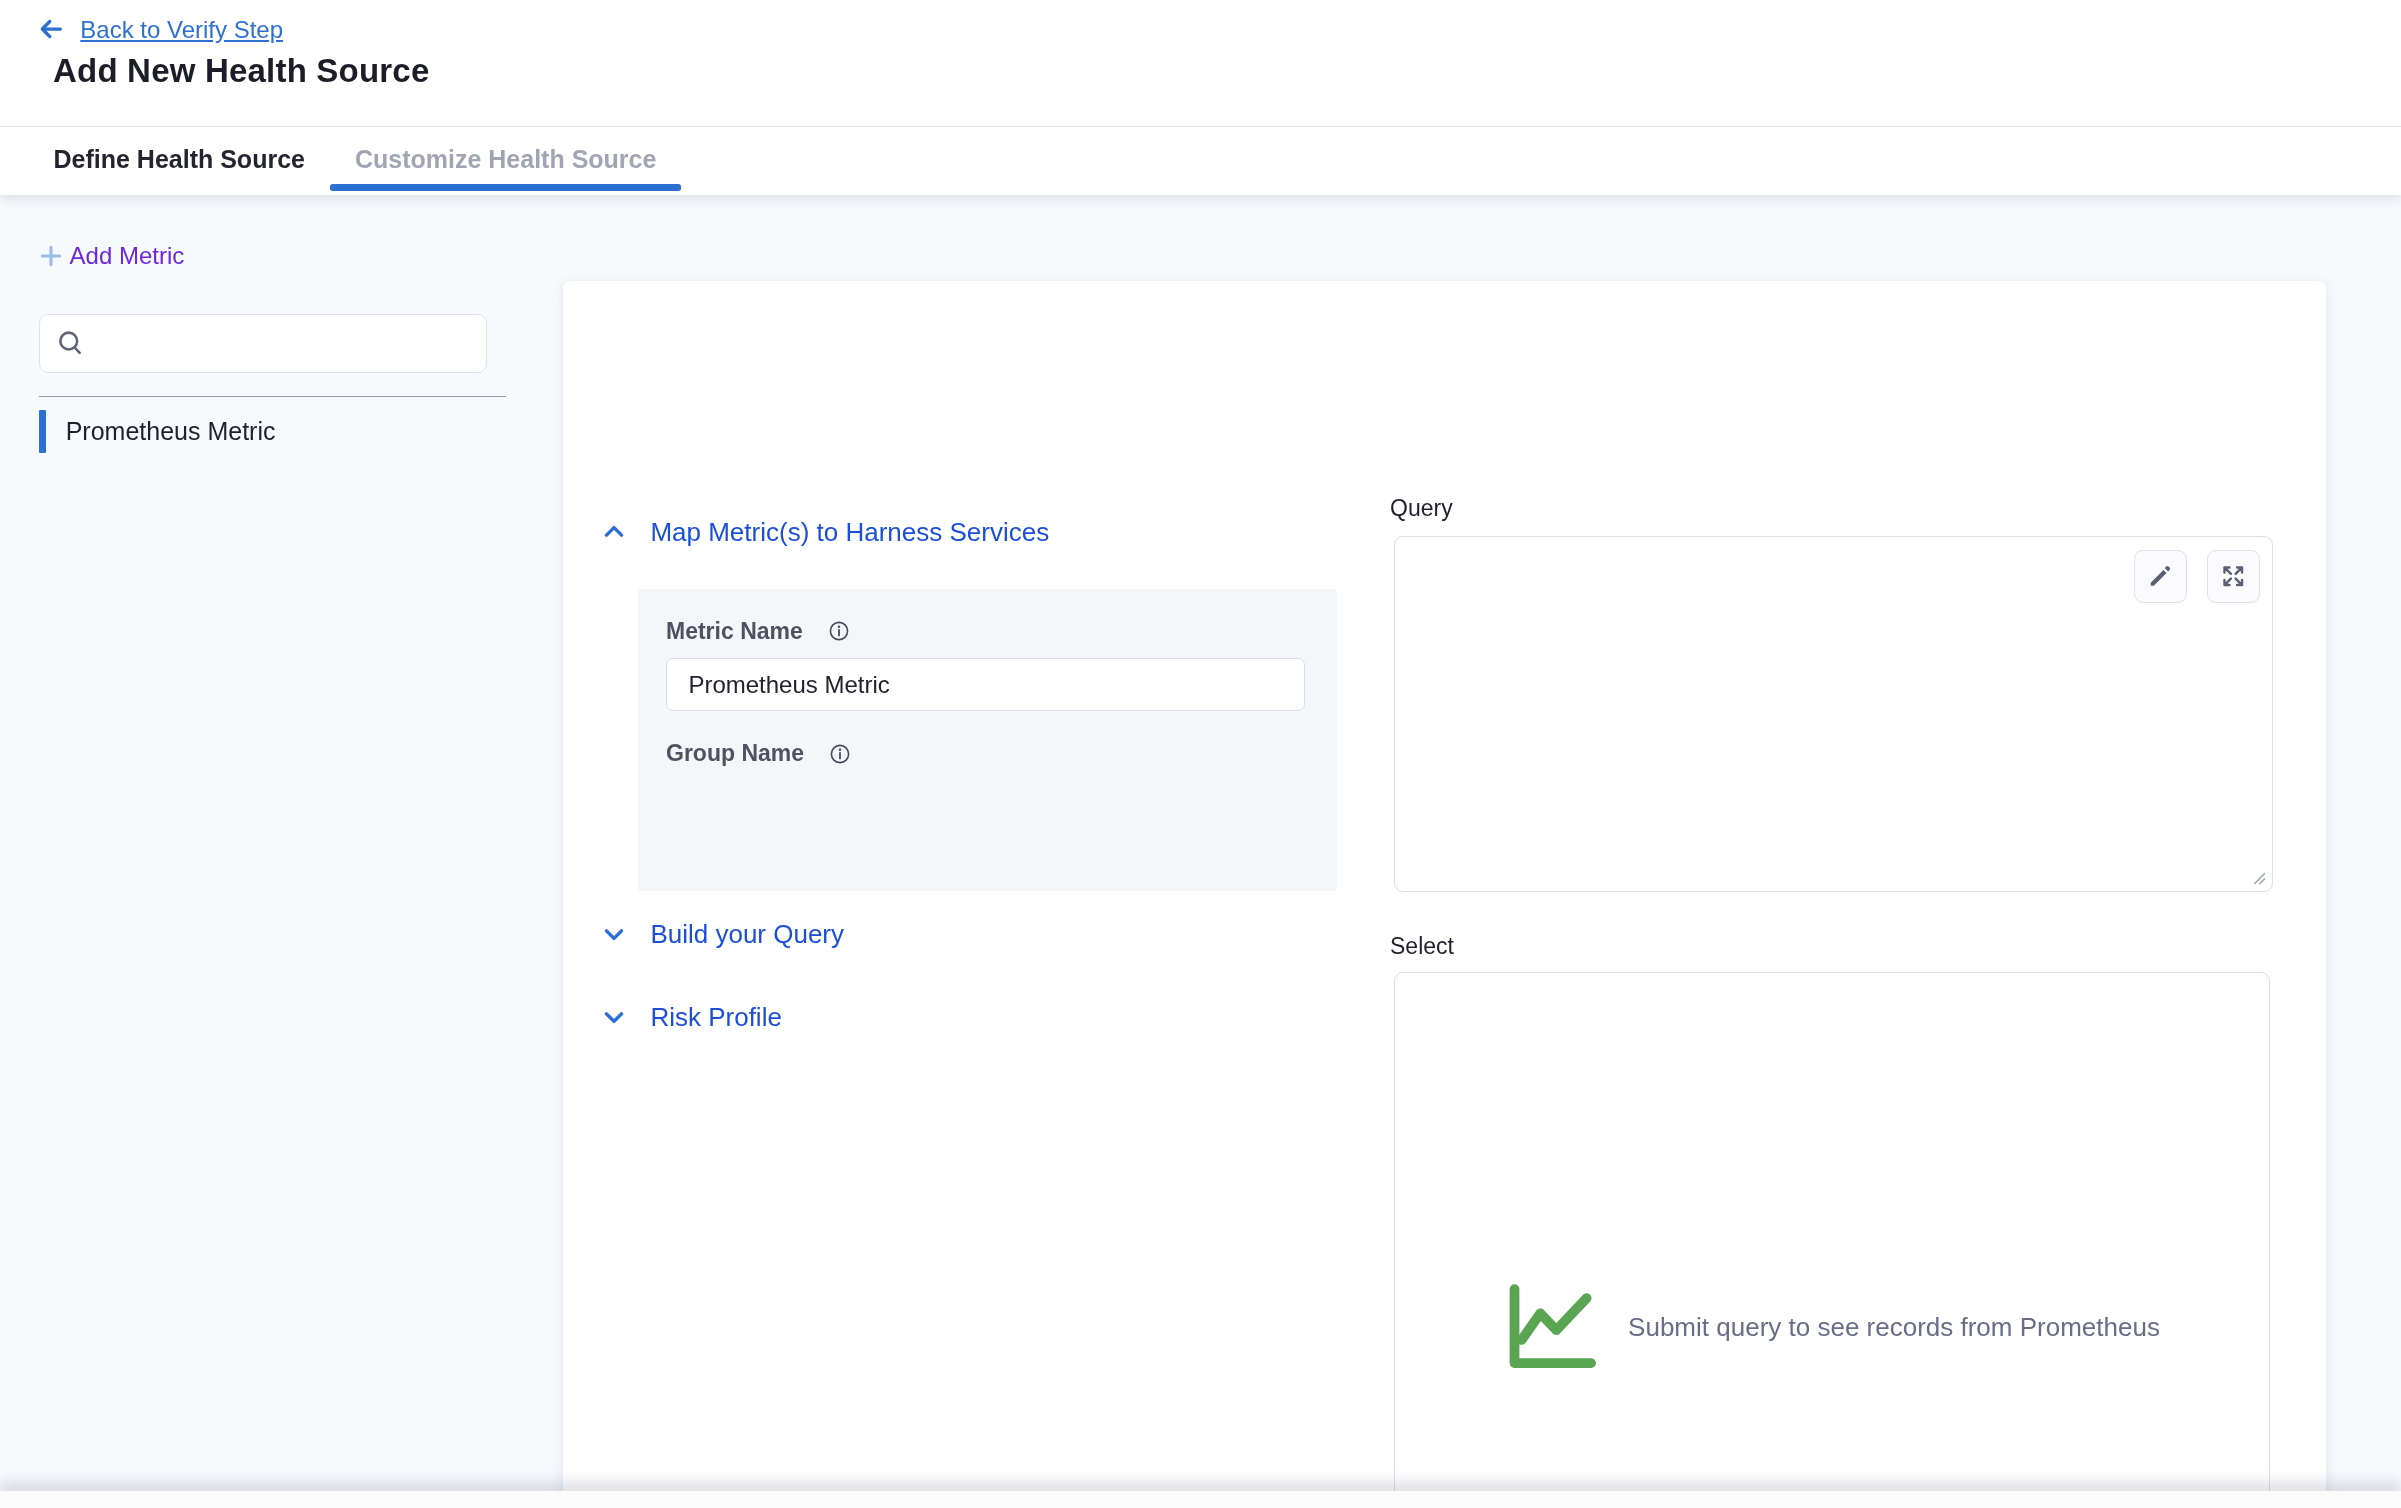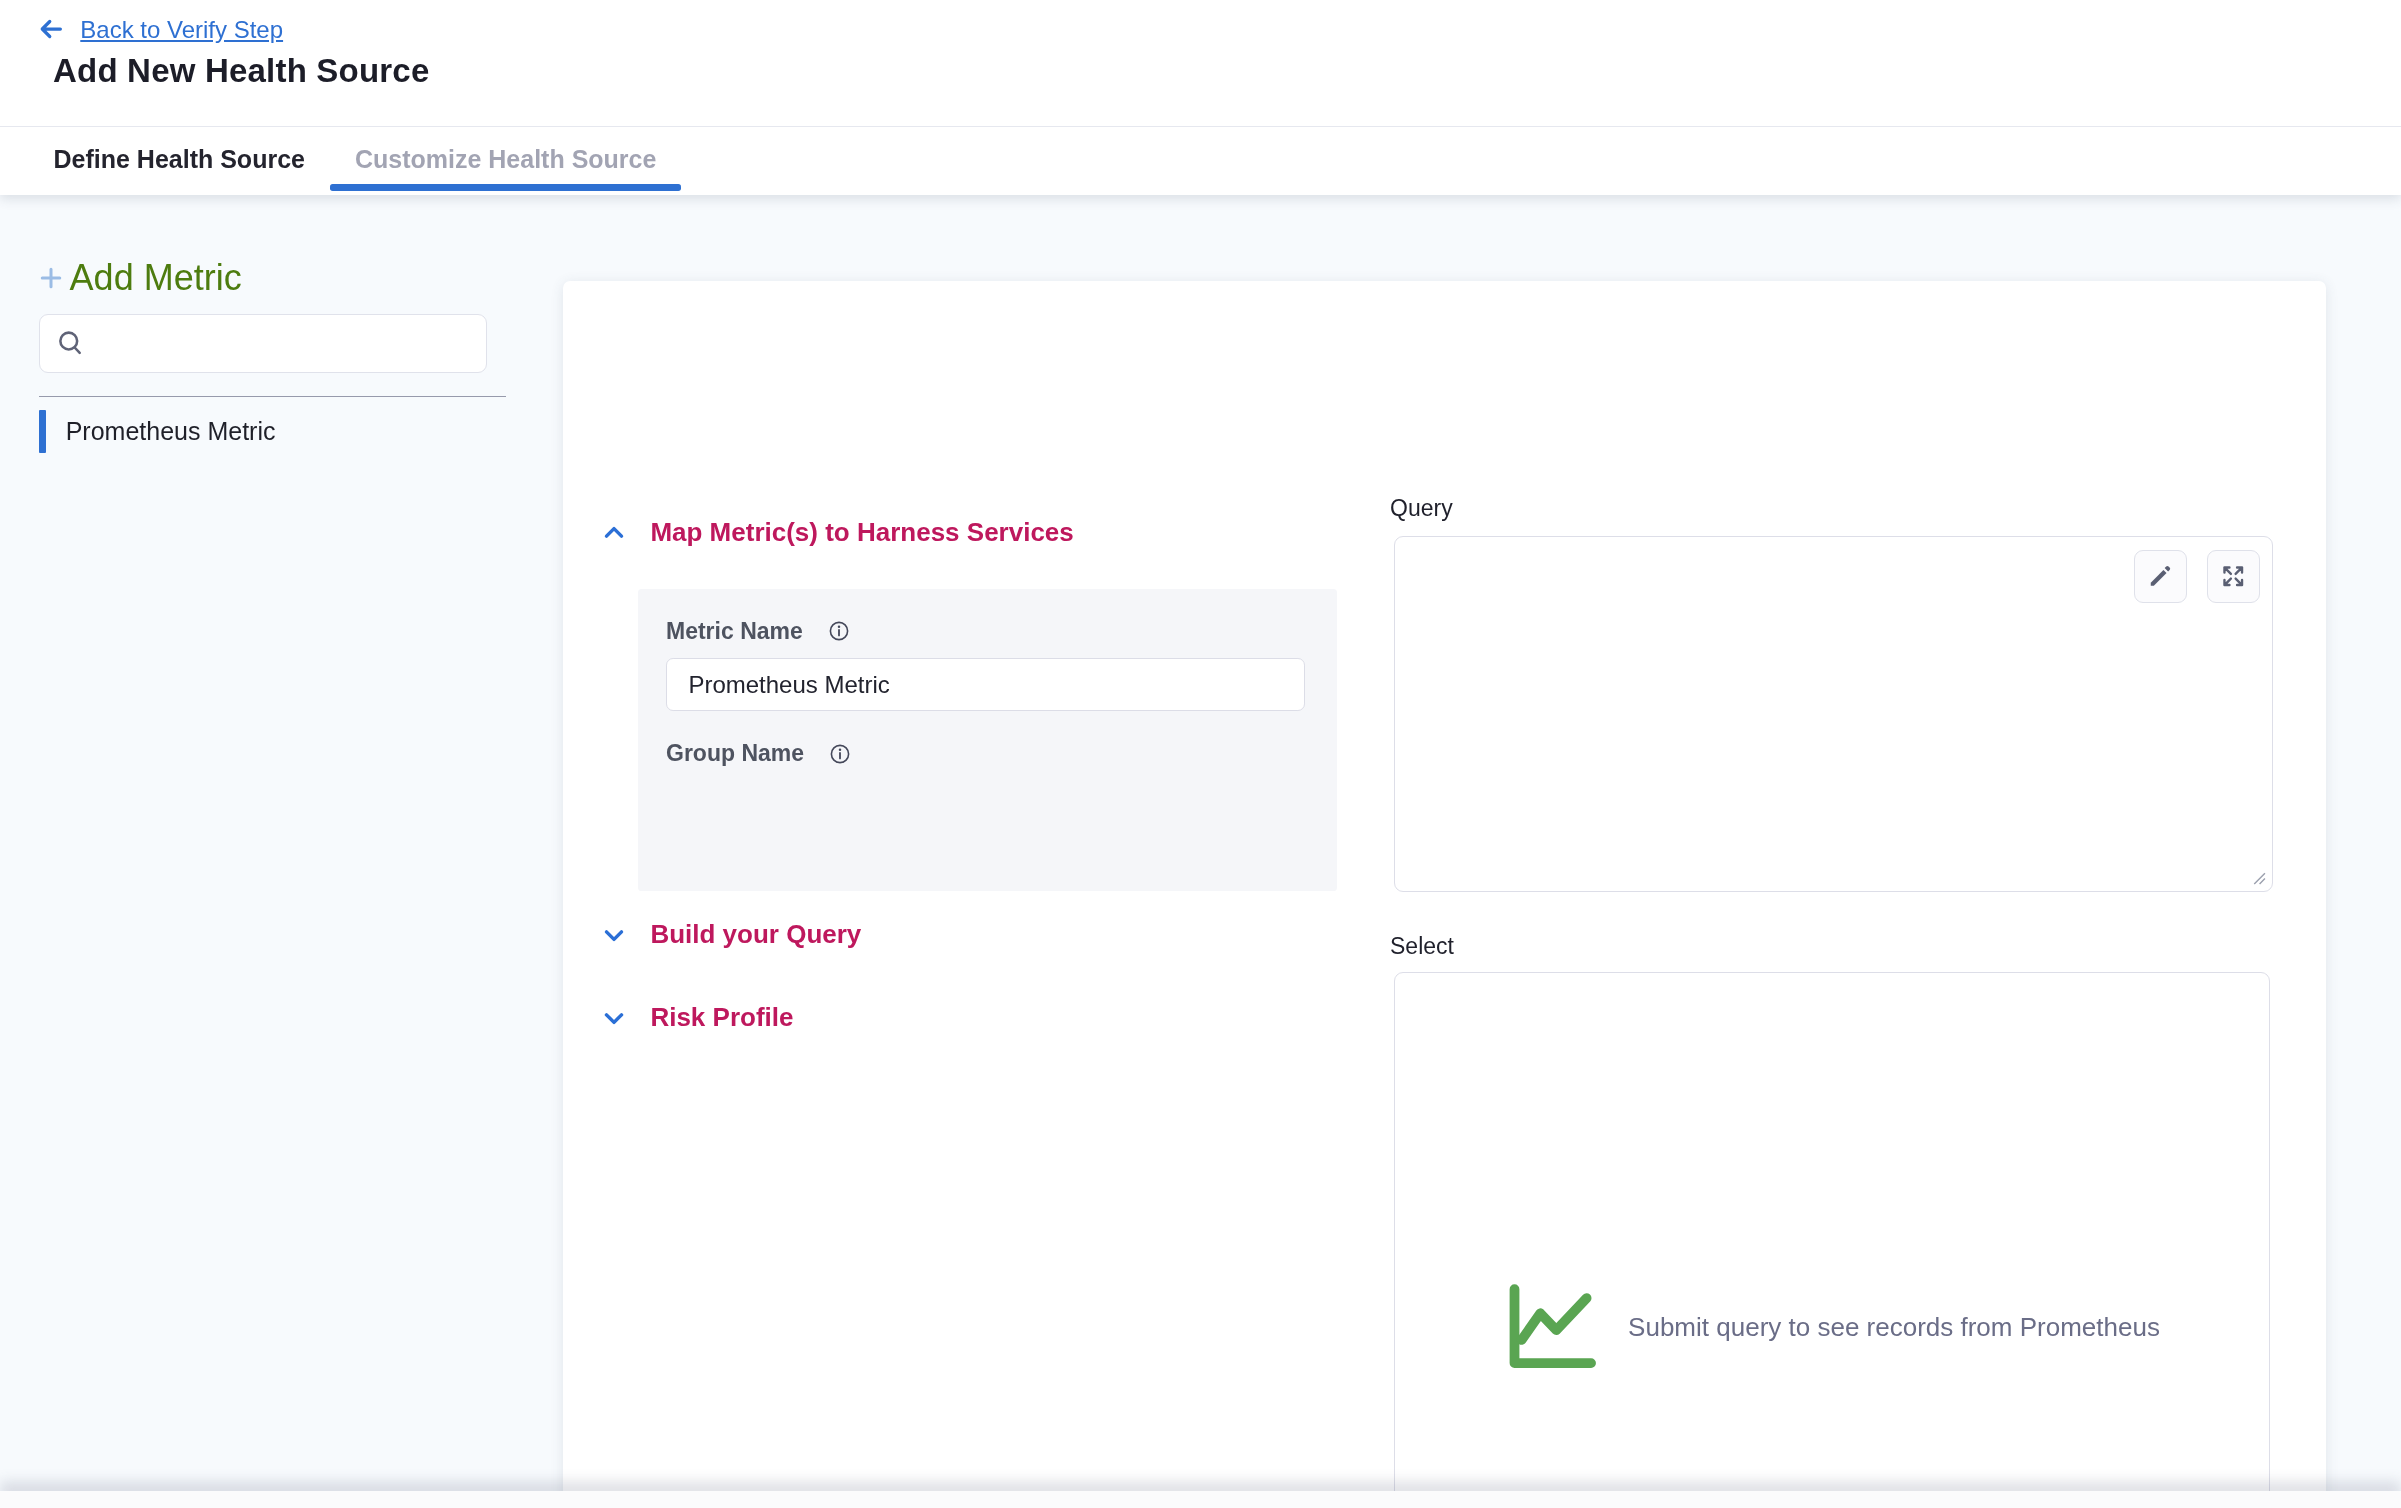--- a/index.html
+++ b/index.html
@@ -18,40 +18,40 @@
   .tabstrip { position:absolute; left:0; right:0; top:126px; height:65px; border-top:0.9px solid #e6e8ef;
               display:flex; align-items:stretch; padding-left:28.5px; background:#fff; }
   .tab { display:flex; align-items:center; padding:0 25px; font-size:25px; font-weight:700;
          color:#24242e; position:relative; cursor:pointer; white-space:nowrap; }
   .tab.active { color:#a2a4b3; }
   .tab.active::after { content:""; position:absolute; left:0; right:0; bottom:0; height:7.1px;
                        background:#2e70d2; border-radius:2.7px; }
 
   
   .sidebar { position:absolute; left:0; top:195px; width:563px; bottom:0; }
-  .add-metric { position:absolute; left:36px; top:62px; display:flex; align-items:center; gap:3.6px;
-                font-size:36px; color:#4d7c0f; cursor:pointer; }
+  .add-metric { position:absolute; left:36px; top:46px; display:flex; align-items:center; gap:3.6px;
+                font-size:24px; color:#6d28d9; cursor:pointer; }
   .search-box { position:absolute; left:39px; top:119px; width:448px; height:59px; background:#ffffff;
                 border:1.8px solid #e0e2eb; border-radius:9px; display:flex; align-items:center; padding:0 12.5px; }
   .search-box input { border:none; outline:none; flex:1; height:100%; font-size:23px;
                       font-family:"Liberation Sans",sans-serif; background:transparent; color:#22232e; }
   .sidebar-divider { position:absolute; left:39px; top:201px; width:467px; border-top:1.8px solid #979aac; }
   .metric-item { position:absolute; left:39px; top:214px; width:467px; height:45px; display:flex;
                  align-items:center; gap:19.6px; font-size:25px; color:#1f2029; cursor:pointer; }
   .metric-item .bar { width:7.1px; height:43px; background:#2e70d2; border-radius:0.9px; flex:0 0 auto; }
 
   
   .panel { position:absolute; left:563px; top:281px; width:1763px; height:1228px; background:#ffffff;
            border-radius:7.1px; box-shadow:0 2.7px 12.5px rgba(60,70,95,.12); overflow:hidden; }
   .panel-head { position:absolute; left:0; top:0; right:0; height:163px; border-bottom:1.8px solid #9a9dae; }
   .panel-title { position:absolute; left:39px; top:45px; font-size:32px; font-weight:700; color:#1c1d28; }
   .panel-sub { position:absolute; left:39px; top:100px; font-size:23px; color:#6a6d87; }
 
-  .section-hd { position:absolute; display:flex; align-items:center; gap:21.4px; font-size:26px;
-                font-weight:700; color:#be185d; cursor:pointer; }
+  .section-hd { position:absolute; display:flex; gap:21.4px; font-size:26px;
+                font-weight:400; color:#1d4ed8; cursor:pointer; }
   .sec-map   { left:36px; top:236px; }
   .sec-build { left:36px; top:638px; }
   .sec-risk  { left:36px; top:721px; }
 
   .map-card { position:absolute; left:75px; top:308px; width:699px; height:302px; background:#f5f6f9; border-radius:3.6px; }
   .fld-label { position:absolute; display:flex; align-items:center; gap:24px; font-size:23px;
                font-weight:700; color:#4e5360; }
   .lab-metric { left:28px; top:28.5px; }
   .lab-group  { left:28px; top:151px; }
   .text-input { position:absolute; left:28px; top:69px; width:639px; height:53px; border:1.8px solid #dcdde7;

